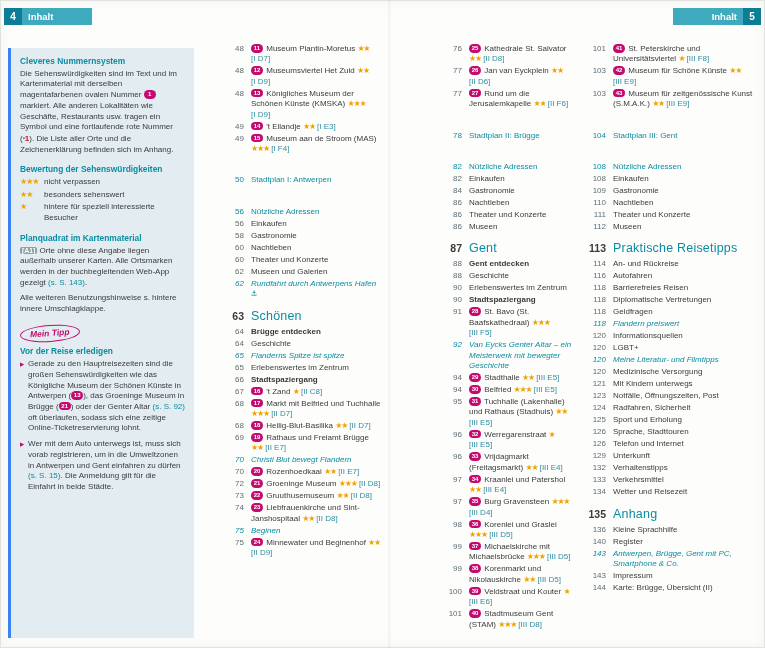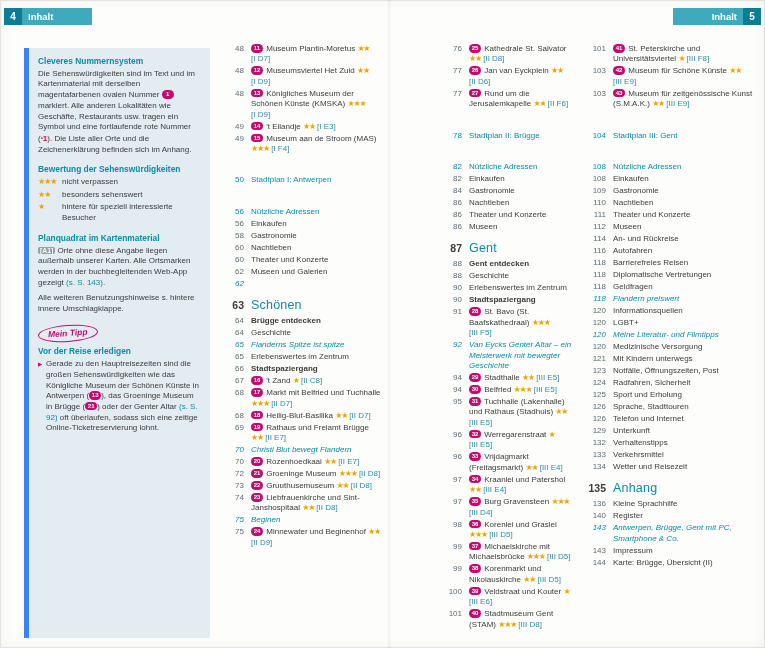--- a/index.html
+++ b/index.html
@@ -12,22 +12,22 @@
   
   .header{position:absolute;top:8px;height:17px;background:#3fa9bd;color:#fff;display:flex;
           align-items:center;font-weight:bold;font-size:9.5px}
   .header .hnum{background:#0b7e95;height:100%;min-width:18px;display:flex;align-items:center;
           justify-content:center;font-size:10px}
   .header-left{left:4px;min-width:88px}
   .header-right{right:4px;min-width:88px;justify-content:flex-end}
   .header-left .htitle{padding:0 10px 0 6px}
   .header-right .htitle{padding:0 6px 0 10px}
   
-  .sidebar{position:absolute;left:24px;top:48px;width:186px;height:590px;background:#e3ecf1;
-           border-left:5px solid #3b82f6;padding:8px 9px;font-size:8px;line-height:10.7px;color:#3b3b3b}
+  .sidebar{position:absolute;left:8px;top:48px;width:186px;height:590px;background:#e3ecf1;
+           border-left:3px solid #3b82f6;padding:8px 9px;font-size:8px;line-height:10.7px;color:#3b3b3b}
   .sb-heading{color:#0a8da3;font-weight:bold;font-size:8.4px;margin:9px 0 2px}
   .sb-heading:first-child{margin-top:0}
   .sb-para{margin:0 0 5px}
   .sb-rating{display:flex;margin:0 0 2px}
   .sb-stars{flex:0 0 24px;color:#f0a300;letter-spacing:-1px}
   .sb-rtext{flex:1}
   .badge{display:inline-block;background:#c40a6e;color:#fff;border-radius:8px;min-width:12px;
          padding:0 2px;font-size:6px;line-height:8.5px;font-weight:bold;text-align:center;vertical-align:1px}
   .marker-ic{color:#555;font-size:6px;vertical-align:1px}
   .red-num{color:#e30613;font-weight:bold}
@@ -93,20 +93,24 @@
       </div>
       <div class="sb-heading">Planquadrat im Kartenmaterial</div>
       <div class="sb-para"><span class="grid-box">[A1]</span> Orte ohne diese Angabe liegen außerhalb unserer Karten. Alle Ortsmarken werden in der buchbegleitenden Web-App gezeigt <span class="teal-text">(s. S. 143)</span>.</div>
       <div class="sb-para">Alle weiteren Benutzungshinweise s. hintere innere Umschlagklappe.</div>
       <div class="tip-badge-wrap"><span class="tip-badge">Mein Tipp</span></div>
       <div class="tip-heading">Vor der Reise erledigen</div>
       <div class="tip-item">
         <span class="tip-arrow">▶</span>
         <span class="seg-body">Gerade zu den Hauptreisezeiten sind die großen Sehenswürdigkeiten wie das Königliche Museum der Schönen Künste in Antwerpen (<span class="badge">13</span>), das Groeninge Museum in Brügge (<span class="badge">21</span>) oder der Genter Altar <span class="teal-text">(s. S. 92)</span> oft überlaufen, sodass sich eine zeitige Online-Ticketreservierung lohnt.</span>
       </div>
+      <div class="tip-item">
+        <span class="tip-arrow">▶</span>
+        <span class="seg-body">Wer mit dem Auto unterwegs ist, muss sich vorab registrieren, um in die Umweltzonen in Antwerpen und Gent einfahren zu dürfen <span class="teal-text">(s. S. 15)</span>. Die Anmeldung gilt für die Einfahrt in beide Städte.</span>
+      </div>
     </aside>
 
   <div class="toc-col col1">
       <div class="entry ">
         <span class="pnum">48</span>
         <span class="ebody"><span class="badge">11</span> <span class="etitle">Museum Plantin-Moretus</span> <span class="stars">★★</span> <span class="ref">[I D7]</span></span>
       </div>
       <div class="entry ">
         <span class="pnum">48</span>
         <span class="ebody"><span class="badge">12</span> <span class="etitle">Museumsviertel Het Zuid</span> <span class="stars">★★</span> <span class="ref">[I D9]</span></span>
@@ -146,20 +150,21 @@
       <div class="entry ">
         <span class="pnum">60</span>
         <span class="ebody"><span class="etitle">Theater und Konzerte</span></span>
       </div>
       <div class="entry ">
         <span class="pnum">62</span>
         <span class="ebody"><span class="etitle">Museen und Galerien</span></span>
       </div>
       <div class="entry special">
         <span class="pnum">62</span>
+        <span class="ebody"><span class="etitle">Rundfahrt durch Antwerpens Hafen</span> <span class="inline-ic">⚓</span></span>
       </div>
       <div class="entry h1">
         <span class="pnum">63</span>
         <span class="ebody"><span class="etitle">Schönen</span></span>
       </div>
       <div class="entry bold">
         <span class="pnum">64</span>
         <span class="ebody"><span class="etitle">Brügge entdecken</span></span>
       </div>
       <div class="entry ">
@@ -374,20 +379,24 @@
         <span class="pnum">110</span>
         <span class="ebody"><span class="etitle">Nachtleben</span></span>
       </div>
       <div class="entry ">
         <span class="pnum">111</span>
         <span class="ebody"><span class="etitle">Theater und Konzerte</span></span>
       </div>
       <div class="entry ">
         <span class="pnum">112</span>
         <span class="ebody"><span class="etitle">Museen</span></span>
+      </div>
+      <div class="entry h1">
+        <span class="pnum">113</span>
+        <span class="ebody"><span class="etitle">Praktische Reisetipps</span></span>
       </div>
       <div class="entry ">
         <span class="pnum">114</span>
         <span class="ebody"><span class="etitle">An- und Rückreise</span></span>
       </div>
       <div class="entry ">
         <span class="pnum">116</span>
         <span class="ebody"><span class="etitle">Autofahren</span></span>
       </div>
       <div class="entry ">

